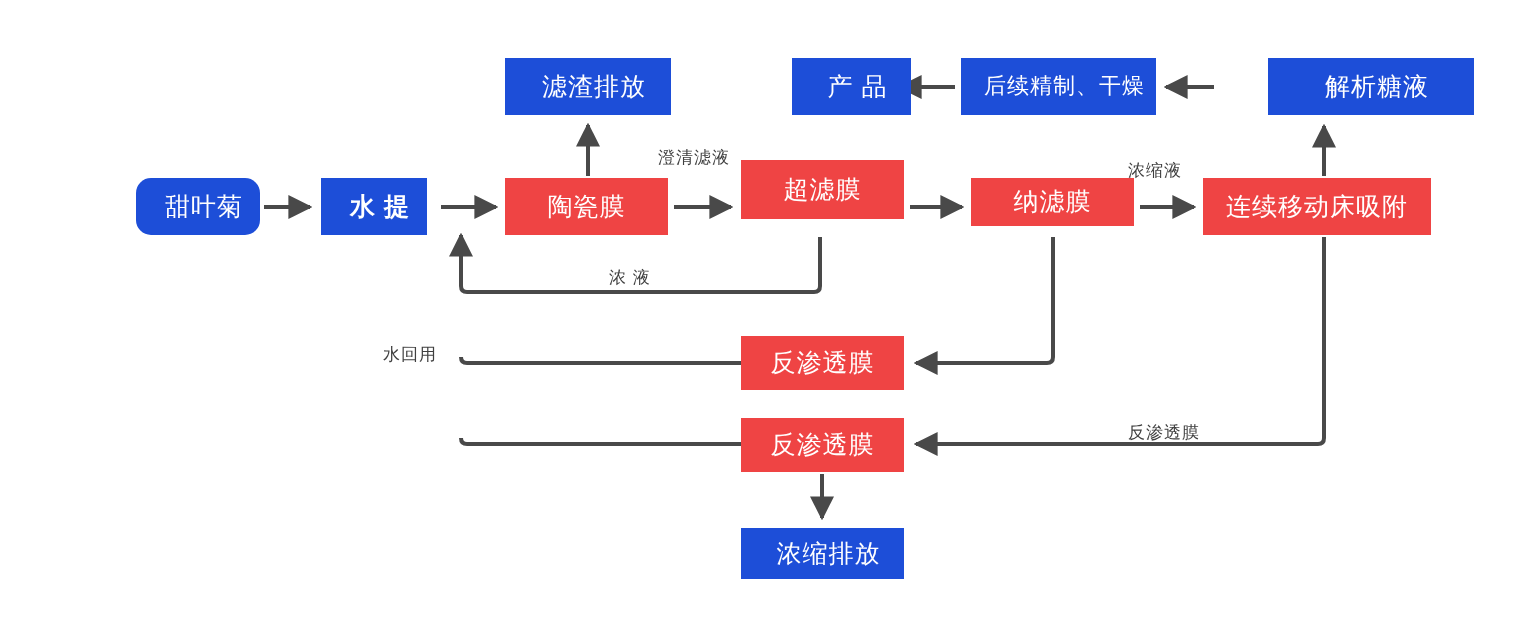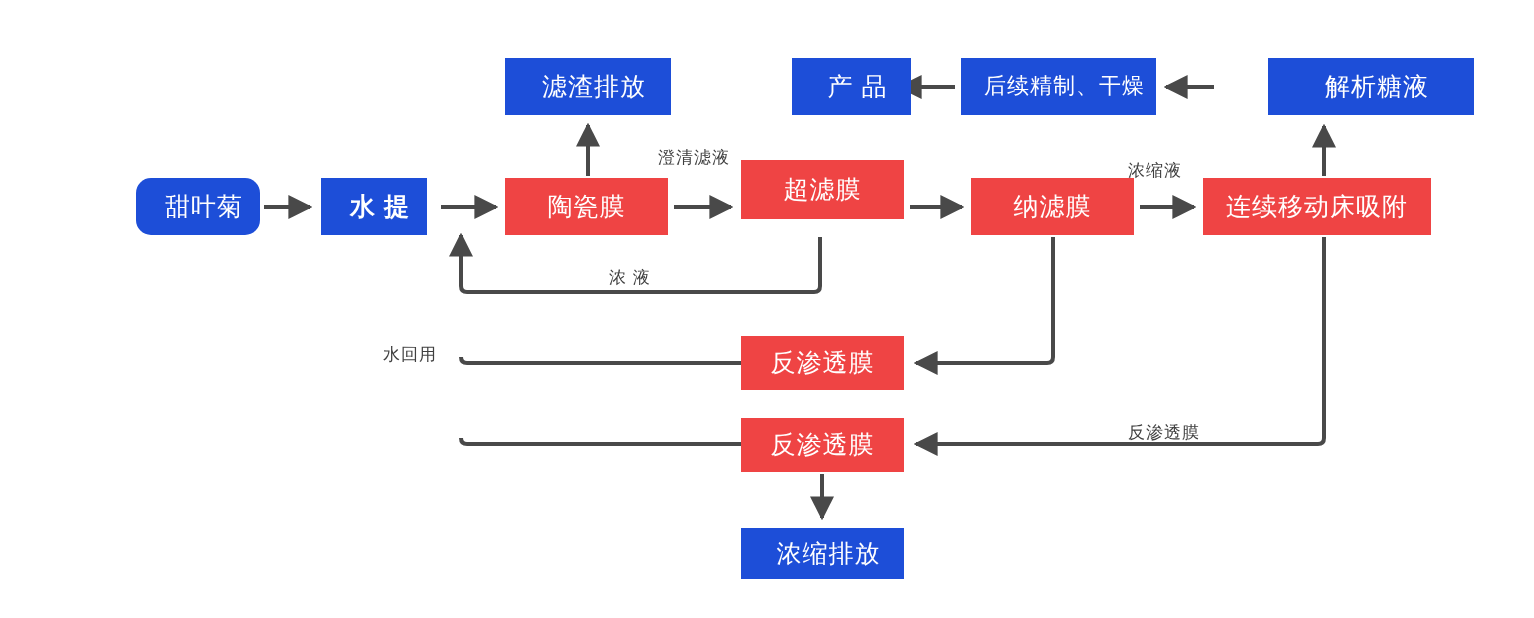--- a/index.html
+++ b/index.html
@@ -84,21 +84,21 @@
   </div>
 
   <div class="node dark" style="left:505px;top:178px;width:163px;height:57px;font-size:25px;">
     <span>陶瓷膜</span>
   </div>
 
   <div class="node dark" style="left:741px;top:160px;width:163px;height:59px;font-size:25px;">
     <span>超滤膜</span>
   </div>
 
-  <div class="node dark" style="left:971px;top:178px;width:163px;height:57px;font-size:25px;">
+  <div class="node dark" style="left:971px;top:178px;width:163px;height:48px;font-size:25px;">
     <span>纳滤膜</span>
   </div>
 
   <div class="node dark" style="left:1203px;top:178px;width:228px;height:57px;font-size:25px;">
     <span>连续移动床吸附</span>
   </div>
 
   <div class="node light" style="left:505px;top:58px;width:166px;height:57px;font-size:25px;">
     <span>滤渣排放</span>
   </div>

